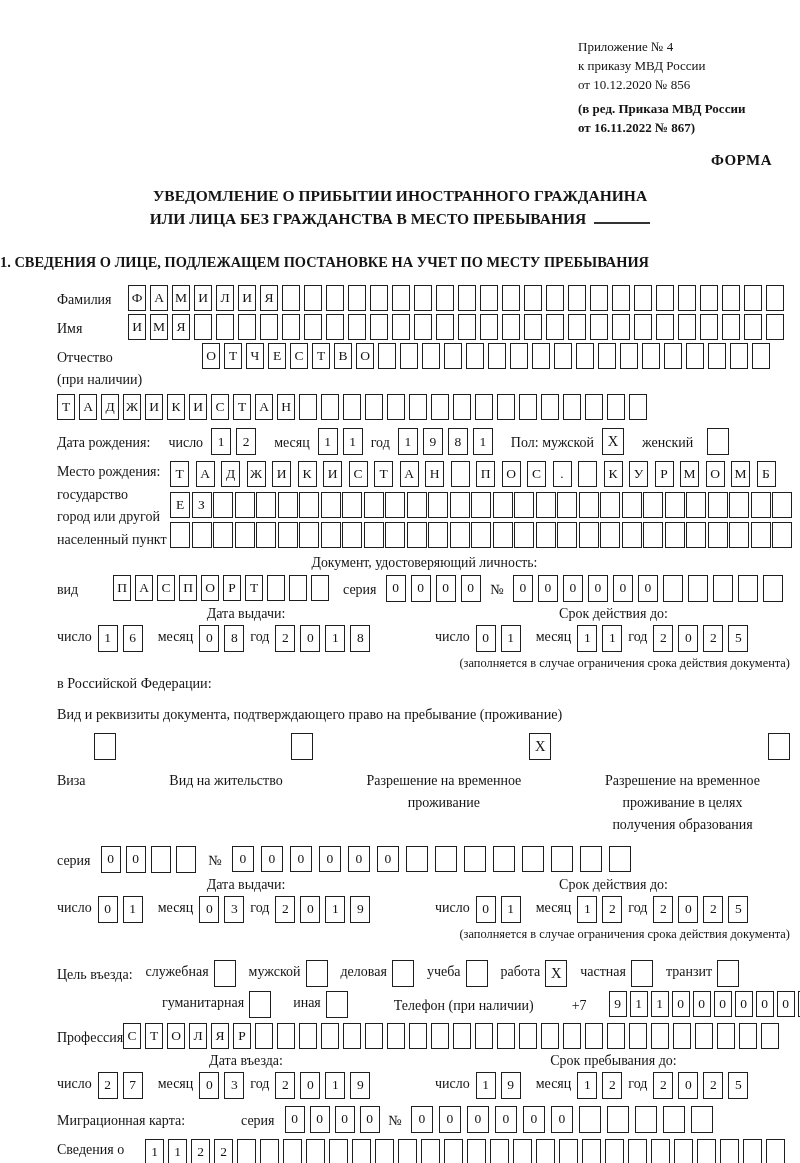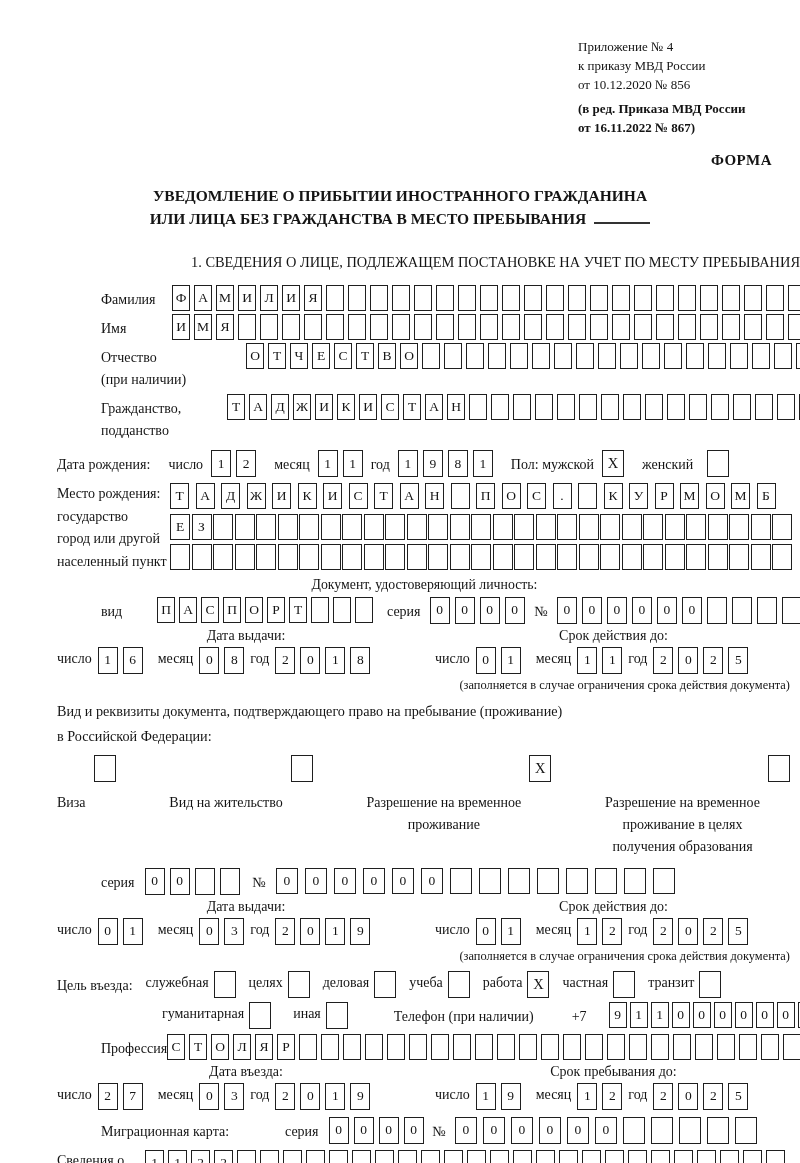--- a/index.html
+++ b/index.html
@@ -23,29 +23,29 @@
   }
   .title {
     margin-top:15px; text-align:center;
     font-weight:bold; font-size:15.5px; line-height:23px;
   }
   .title-underline {
     display:inline-block; width:56px; border-bottom:2px solid #333;
     height:14px; margin-left:8px;
   }
   .section-heading {
-    margin-top:24px; text-align:right;
-    font-weight:normal; font-size:14.4px;
+    margin-top:24px; text-align:left;
+    font-weight:bold; font-size:14.4px;
   }
 
   
   .form-body { padding:14px 8px 0 57px; }
 
   .frow { display:flex; align-items:flex-start; margin-bottom:3px; }
-  .flabel { font-size:14px; line-height:21px; padding-top:4px; flex:none;margin-left:44px; }
+  .flabel { font-size:14px; line-height:21px; padding-top:4px; flex:none; }
   .flabel.multi { line-height:22px; }
 
   .cells { display:flex; gap:4px; flex:none; }
   .cell {
     flex:none; width:18px; height:26px;
     border:1.8px solid #1f1f1f;
     display:flex; align-items:center; justify-content:center;
     font-size:13.5px; font-family:"Liberation Serif",serif;
   }
   .cells.tight  { gap:1.5px; }  .cells.tight  .cell { width:20px; }
@@ -227,24 +227,20 @@
           <span class="cell"></span>
           <span class="cell"></span>
           <span class="cell"></span>
           <span class="cell"></span>
           <span class="cell"></span>
           <span class="cell"></span>
         </span>
     </div>
 
     <div class="frow">
-      <span class="flabel multi" style="width:126px">
-        <div>Гражданство,</div>
-        <div>подданство</div>
-      </span>
       <span class="cells">
           <span class="cell">Т</span>
           <span class="cell">А</span>
           <span class="cell">Д</span>
           <span class="cell">Ж</span>
           <span class="cell">И</span>
           <span class="cell">К</span>
           <span class="cell">И</span>
           <span class="cell">С</span>
           <span class="cell">Т</span>
@@ -473,22 +469,22 @@
               <span class="cell">2</span>
               <span class="cell">0</span>
               <span class="cell">2</span>
               <span class="cell">5</span>
             </span>
         </div>
       </div>
     </div>
     <div class="fillnote">(заполняется в случае ограничения срока действия документа)</div>
 
+    <div class="plain-line">в Российской Федерации:</div>
     <div class="plain-line" style="margin-top:6px">Вид и реквизиты документа, подтверждающего право на пребывание (проживание)</div>
-    <div class="plain-line">в Российской Федерации:</div>
 
     <div class="residence-opts">
         <span class="opt">
           <span class="opt-label">Виза</span>
           <span class="checkbox"></span>
         </span>
         <span class="opt">
           <span class="opt-label">Вид на жительство</span>
           <span class="checkbox"></span>
         </span>
@@ -573,29 +569,29 @@
               <span class="cell">2</span>
               <span class="cell">0</span>
               <span class="cell">2</span>
               <span class="cell">5</span>
             </span>
         </div>
       </div>
     </div>
     <div class="fillnote">(заполняется в случае ограничения срока действия документа)</div>
 
-    <div class="purpose-row" style="margin-top:7px">
+    <div class="purpose-row" style="margin-top:18px">
       <span class="inline-lab">Цель въезда:</span>
       <span class="purpose-row" style="margin:0">
           <span class="opt">
             <span class="opt-label">служебная</span>
             <span class="checkbox"></span>
           </span>
           <span class="opt">
-            <span class="opt-label">целях</span>
+            <span class="opt-label">мужской</span>
             <span class="checkbox"></span>
           </span>
           <span class="opt">
             <span class="opt-label">деловая</span>
             <span class="checkbox"></span>
           </span>
           <span class="opt">
             <span class="opt-label">учеба</span>
             <span class="checkbox"></span>
           </span>

